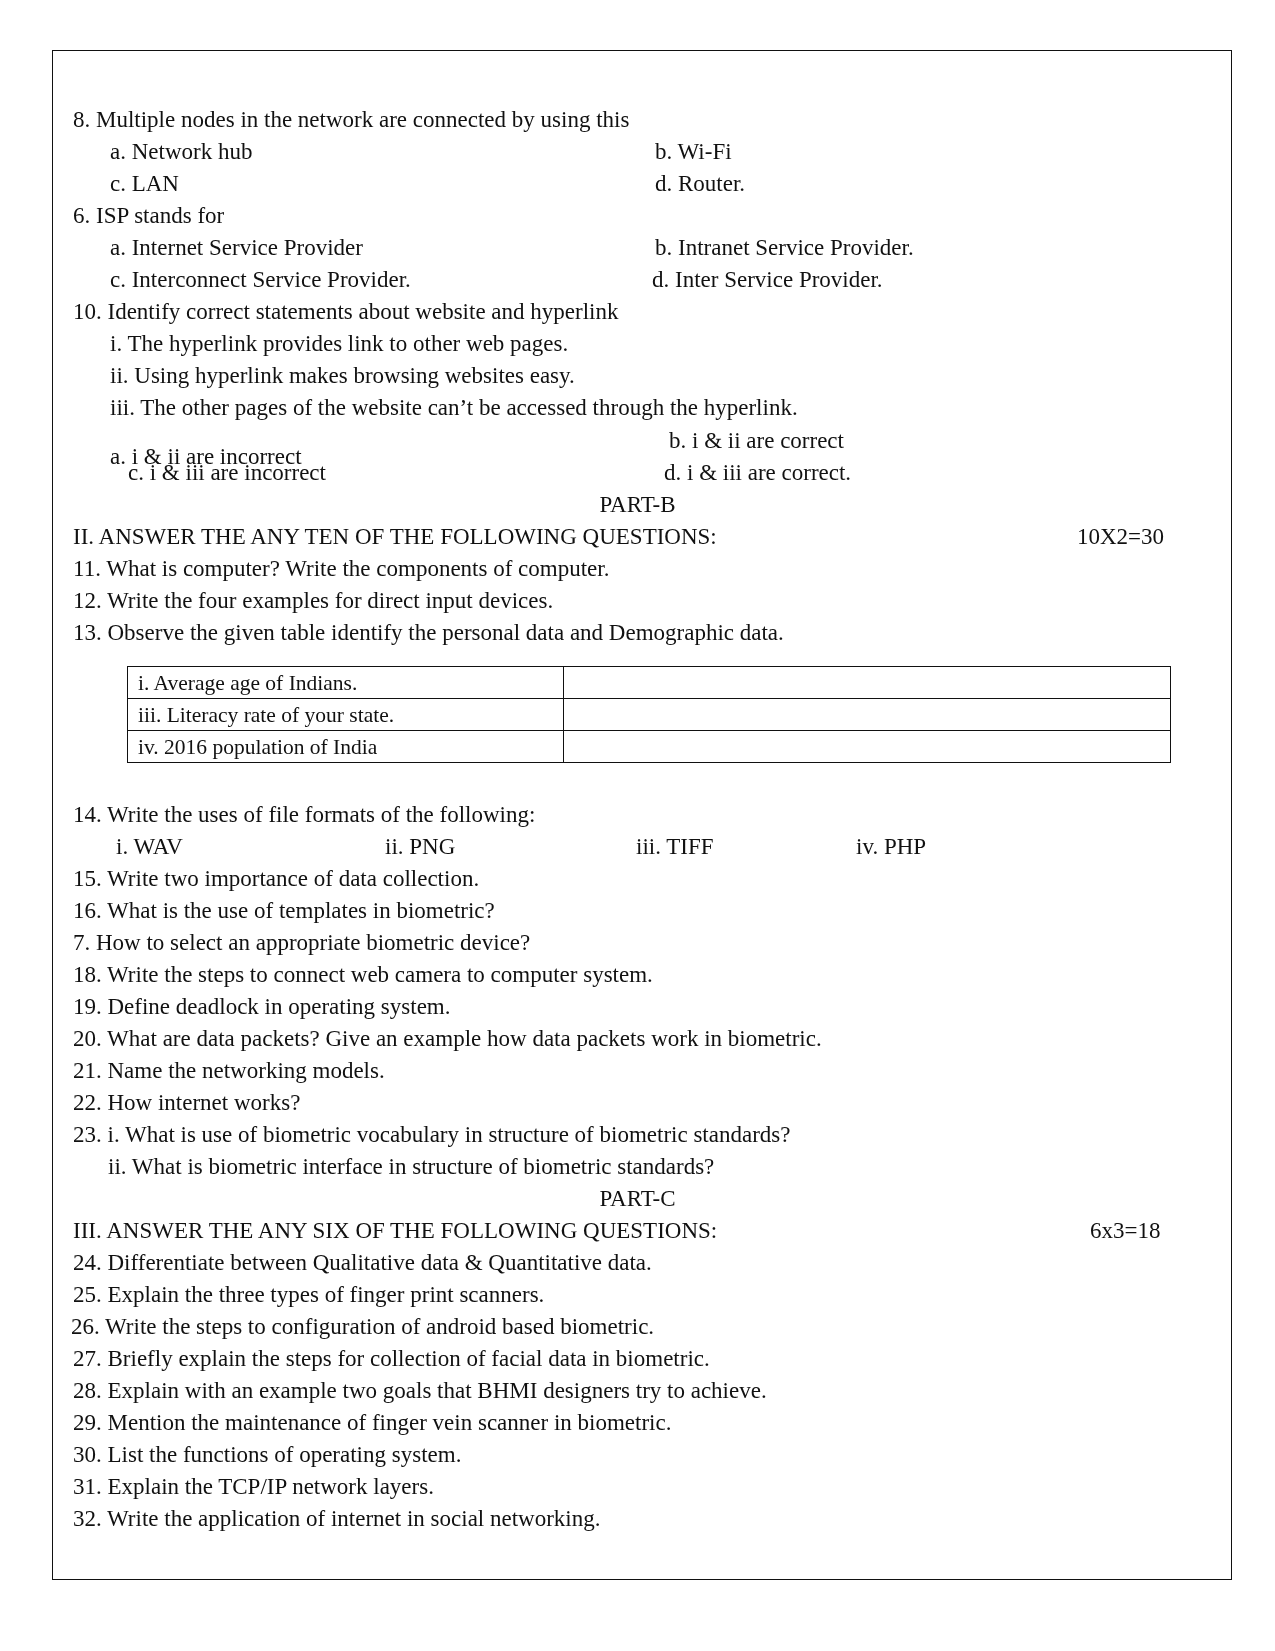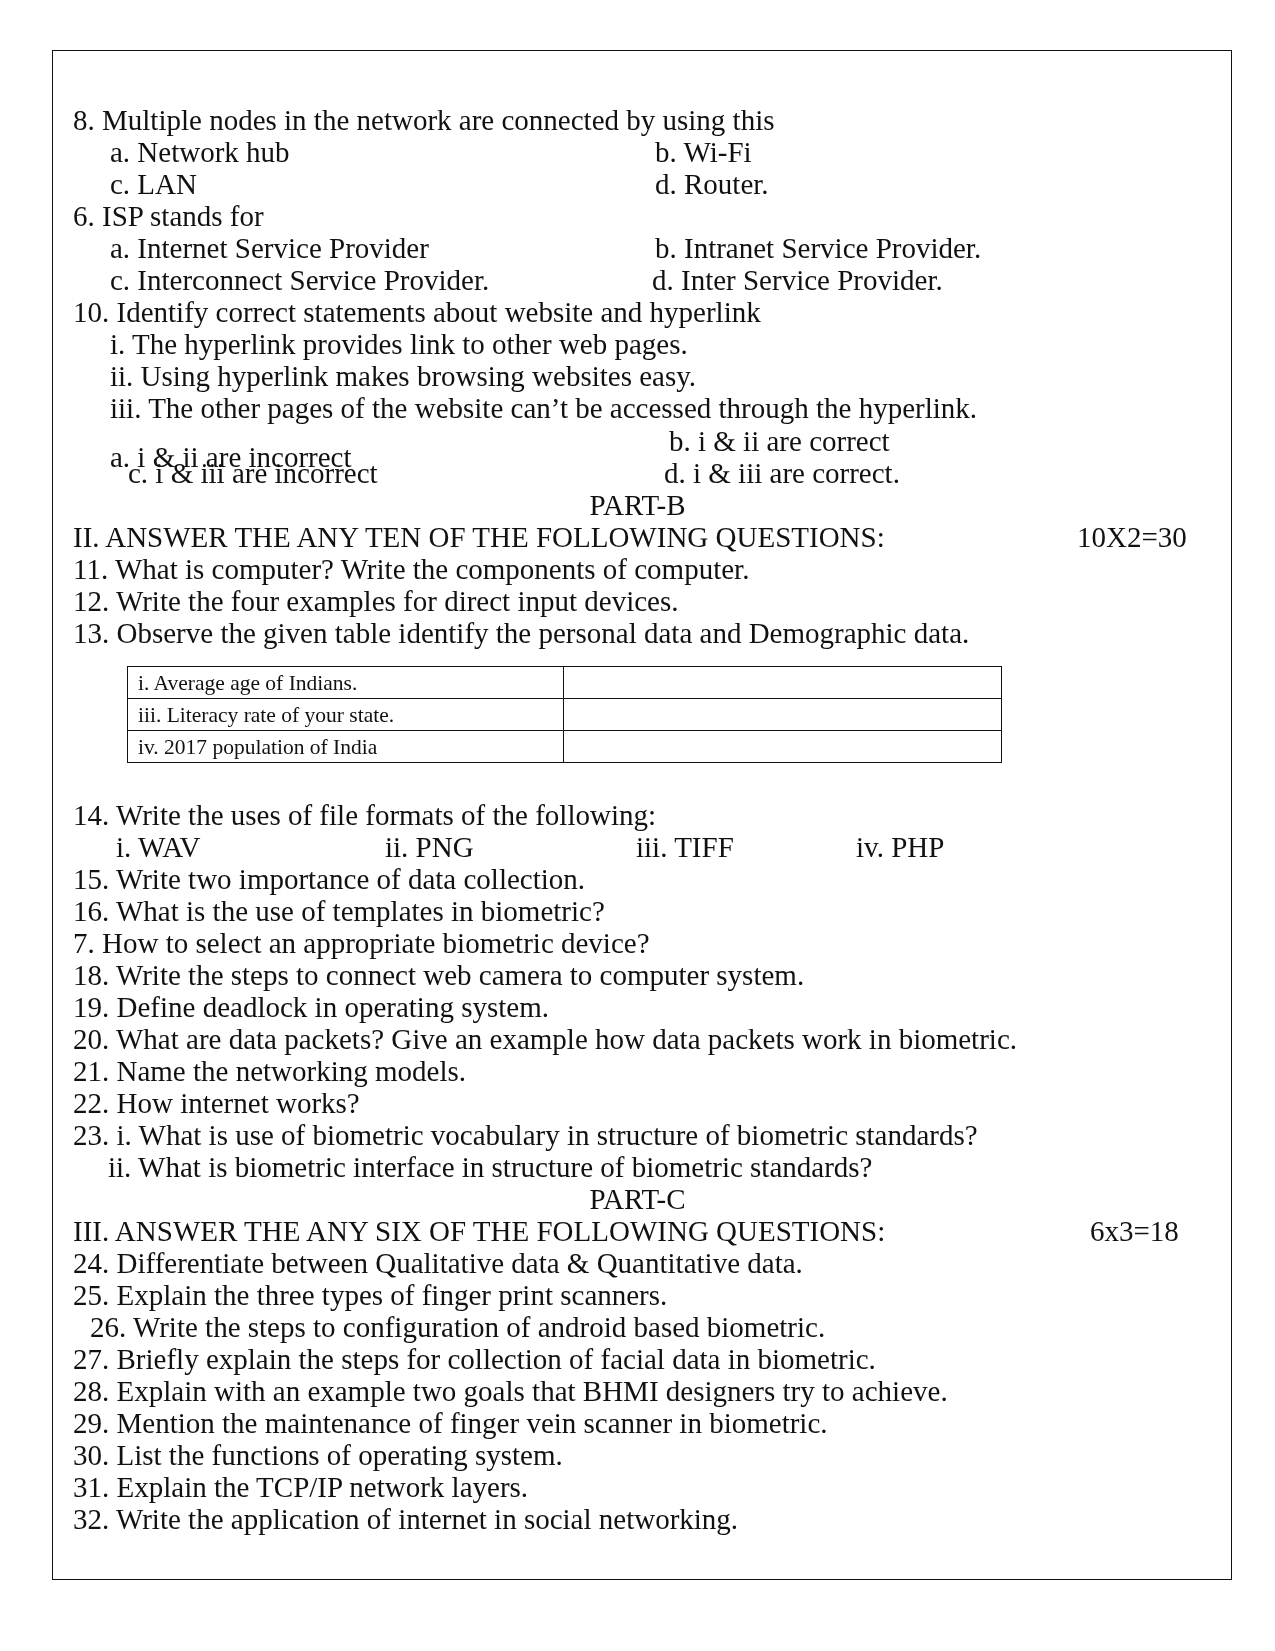--- a/index.html
+++ b/index.html
@@ -1,21 +1,21 @@
 <!DOCTYPE html>
 <html><head>
 <meta charset="utf-8">
 <style>
   html, body { margin: 0; padding: 0; background: #ffffff; }
   body { width: 1275px; height: 1651px; position: relative; font-family: "Liberation Serif", "DejaVu Serif", serif; color: #111; }
   .frame { position: absolute; left: 52px; top: 50px; width: 1180px; height: 1530px; border: 1.5px solid #111; box-sizing: border-box; }
-  .ln { position: absolute; font-size: 29px; line-height: 26px; white-space: nowrap; }
+  .ln { position: absolute; font-size: 23px; line-height: 26px; white-space: nowrap; }
   .b { font-weight: normal; }
   .center { left: 0; width: 1275px; text-align: center; }
-  table.dt { position: absolute; left: 127px; top: 666px; width: 875px; border-collapse: collapse; font-size: 21.5px; }
+  table.dt { position: absolute; left: 127px; top: 666px; width: 1044px; border-collapse: collapse; font-size: 21.5px; }
   table.dt td { border: 1.5px solid #111; height: 31px; padding: 0 10px; line-height: 26px; }
   table.dt td.c1 { width: 415px; }
 </style>
 </head>
 <body>
 
 <div class="frame"></div>
 
 <div class="ln" style="left:73px;top:107px">8. Multiple nodes in the network are connected by using this</div>
 <div class="ln" style="left:110px;top:139px">a. Network hub</div>
@@ -49,21 +49,21 @@
   <tbody>
     <tr>
       <td class="c1">i. Average age of Indians.</td>
       <td></td>
     </tr>
     <tr>
       <td class="c1">iii. Literacy rate of your state.</td>
       <td></td>
     </tr>
     <tr>
-      <td class="c1">iv. 2017 population of India</td>
+      <td class="c1">iv. 2016 population of India</td>
       <td></td>
     </tr>
   </tbody>
 </table>
 
 <div class="ln" style="left:73px;top:802px">14. Write the uses of file formats of the following:</div>
 <div class="ln" style="left:116px;top:834px">i. WAV</div>
 <div class="ln" style="left:385px;top:834px">ii. PNG</div>
 <div class="ln" style="left:636px;top:834px">iii. TIFF</div>
 <div class="ln" style="left:856px;top:834px">iv. PHP</div>
@@ -76,19 +76,19 @@
 <div class="ln" style="left:73px;top:1058px">21. Name the networking models.</div>
 <div class="ln" style="left:73px;top:1090px">22. How internet works?</div>
 <div class="ln" style="left:73px;top:1122px">23. i. What is use of biometric vocabulary in structure of biometric standards?</div>
 <div class="ln" style="left:108px;top:1154px">ii. What is biometric interface in structure of biometric standards?</div>
 
 <div class="ln b center" style="top:1186px">PART-C</div>
 <div class="ln b" style="left:73px;top:1218px">III. ANSWER THE ANY SIX OF THE FOLLOWING QUESTIONS:</div>
 <div class="ln b" style="left:1090px;top:1218px">6x3=18</div>
 <div class="ln" style="left:73px;top:1250px">24. Differentiate between Qualitative data &amp; Quantitative data.</div>
 <div class="ln" style="left:73px;top:1282px">25. Explain the three types of finger print scanners.</div>
-<div class="ln" style="left:90px;top:1314px">26. Write the steps to configuration of android based biometric.</div>
+<div class="ln" style="left:71px;top:1314px">26. Write the steps to configuration of android based biometric.</div>
 <div class="ln" style="left:73px;top:1346px">27. Briefly explain the steps for collection of facial data in biometric.</div>
 <div class="ln" style="left:73px;top:1378px">28. Explain with an example two goals that BHMI designers try to achieve.</div>
 <div class="ln" style="left:73px;top:1410px">29. Mention the maintenance of finger vein scanner in biometric.</div>
 <div class="ln" style="left:73px;top:1442px">30. List the functions of operating system.</div>
 <div class="ln" style="left:73px;top:1474px">31. Explain the TCP/IP network layers.</div>
 <div class="ln" style="left:73px;top:1506px">32. Write the application of internet in social networking.</div>
 
 </body></html>

